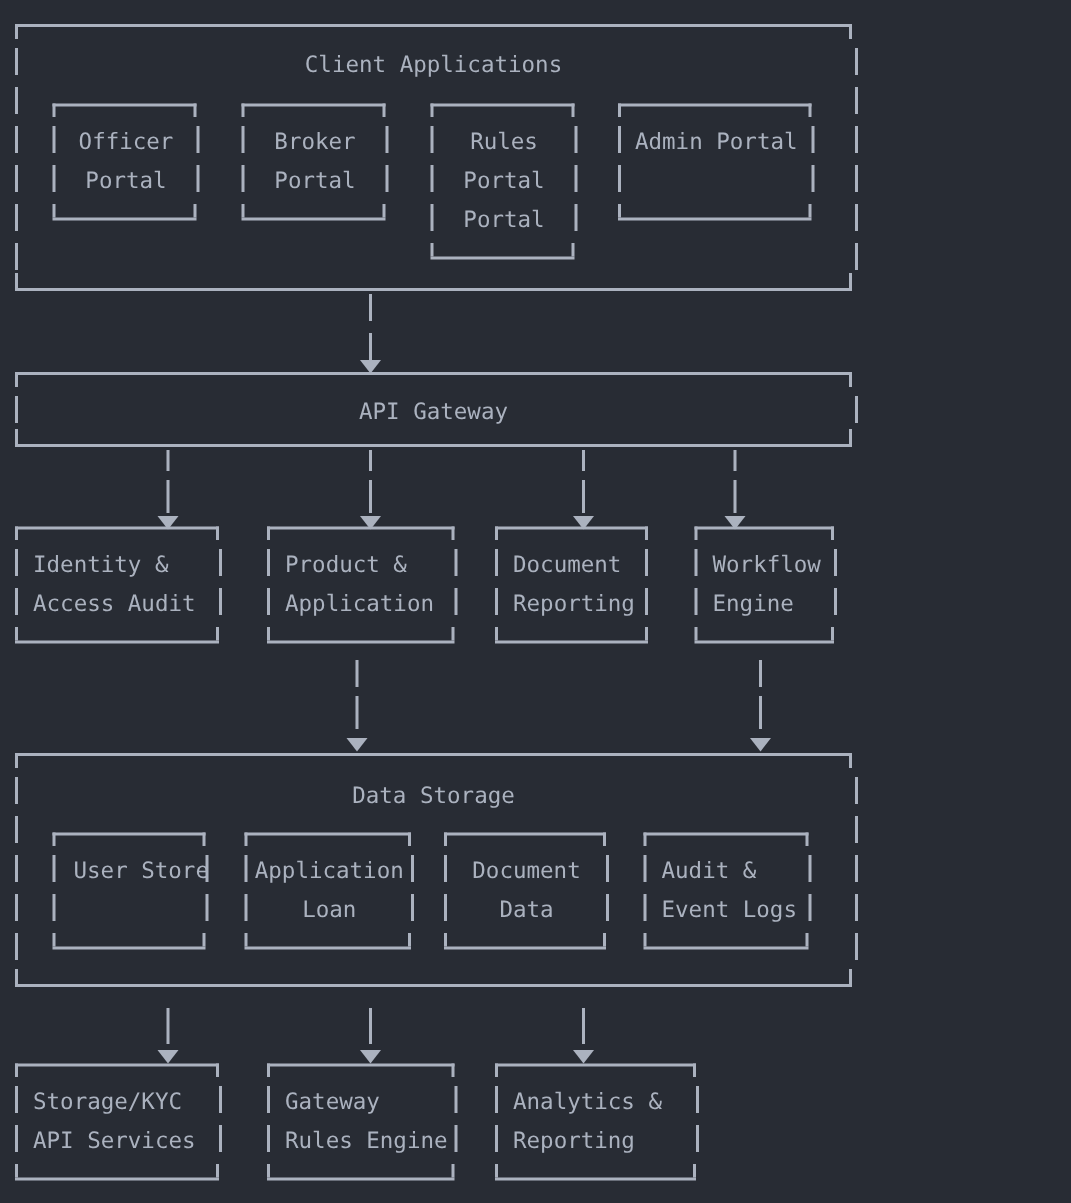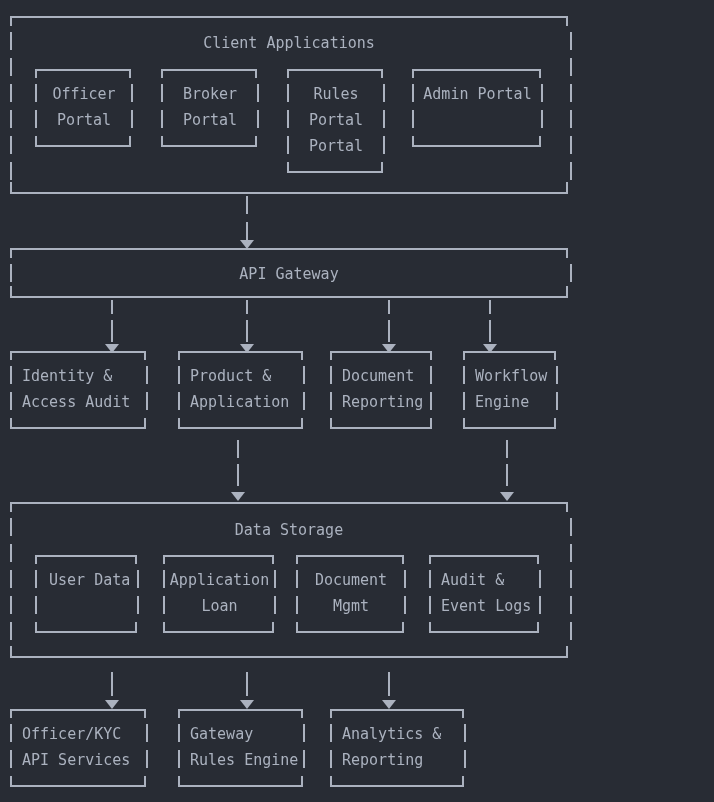--- a/index.html
+++ b/index.html
@@ -311,21 +311,21 @@
       <div class="hline" style="left:35px; top:555px; width:102px;"></div>
       <div class="tick" style="left:35px;  top:555px; height:9px;"></div>
       <div class="tick" style="left:135px; top:555px; height:9px;"></div>
       <div class="vseg" style="left:35px;  top:570px; height:18px;"></div>
       <div class="vseg" style="left:35px;  top:596px; height:18px;"></div>
       <div class="vseg" style="left:137px; top:570px; height:18px;"></div>
       <div class="vseg" style="left:137px; top:596px; height:18px;"></div>
       <div class="hline" style="left:35px; top:631px; width:102px;"></div>
       <div class="tick" style="left:35px;  top:622px; height:9px;"></div>
       <div class="tick" style="left:135px; top:622px; height:9px;"></div>
-      <div class="label" style="left:49px; top:567px;">User Data</div>
+      <div class="label" style="left:49px; top:567px;">User Store</div>
       <div class="label" style="left:49px; top:593px;"></div>
     </div>
 
     <div>
       <div class="hline" style="left:163px; top:555px; width:111px;"></div>
       <div class="tick" style="left:163px; top:555px; height:9px;"></div>
       <div class="tick" style="left:272px; top:555px; height:9px;"></div>
       <div class="vseg" style="left:163px; top:570px; height:18px;"></div>
       <div class="vseg" style="left:163px; top:596px; height:18px;"></div>
       <div class="vseg" style="left:274px; top:570px; height:18px;"></div>
@@ -342,21 +342,21 @@
       <div class="tick" style="left:296px; top:555px; height:9px;"></div>
       <div class="tick" style="left:402px; top:555px; height:9px;"></div>
       <div class="vseg" style="left:296px; top:570px; height:18px;"></div>
       <div class="vseg" style="left:296px; top:596px; height:18px;"></div>
       <div class="vseg" style="left:404px; top:570px; height:18px;"></div>
       <div class="vseg" style="left:404px; top:596px; height:18px;"></div>
       <div class="hline" style="left:296px; top:631px; width:108px;"></div>
       <div class="tick" style="left:296px; top:622px; height:9px;"></div>
       <div class="tick" style="left:402px; top:622px; height:9px;"></div>
       <div class="center" style="left:298px; top:567px; width:106px;">Document</div>
-      <div class="center" style="left:298px; top:593px; width:106px;">Mgmt</div>
+      <div class="center" style="left:298px; top:593px; width:106px;">Data</div>
     </div>
 
     <div>
       <div class="hline" style="left:429px; top:555px; width:110px;"></div>
       <div class="tick" style="left:429px; top:555px; height:9px;"></div>
       <div class="tick" style="left:537px; top:555px; height:9px;"></div>
       <div class="vseg" style="left:429px; top:570px; height:18px;"></div>
       <div class="vseg" style="left:429px; top:596px; height:18px;"></div>
       <div class="vseg" style="left:539px; top:570px; height:18px;"></div>
       <div class="vseg" style="left:539px; top:596px; height:18px;"></div>
@@ -385,21 +385,21 @@
       <div class="hline" style="left:10px; top:709px; width:136px;"></div>
       <div class="tick" style="left:10px;  top:709px; height:9px;"></div>
       <div class="tick" style="left:144px; top:709px; height:9px;"></div>
       <div class="vseg" style="left:10px;  top:724px; height:18px;"></div>
       <div class="vseg" style="left:10px;  top:750px; height:18px;"></div>
       <div class="vseg" style="left:146px; top:724px; height:18px;"></div>
       <div class="vseg" style="left:146px; top:750px; height:18px;"></div>
       <div class="hline" style="left:10px; top:785px; width:136px;"></div>
       <div class="tick" style="left:10px;  top:776px; height:9px;"></div>
       <div class="tick" style="left:144px; top:776px; height:9px;"></div>
-      <div class="label" style="left:22px; top:721px;">Officer/KYC</div>
+      <div class="label" style="left:22px; top:721px;">Storage/KYC</div>
       <div class="label" style="left:22px; top:747px;">API Services</div>
     </div>
 
     <div>
       <div class="hline" style="left:178px; top:709px; width:125px;"></div>
       <div class="tick" style="left:178px; top:709px; height:9px;"></div>
       <div class="tick" style="left:301px; top:709px; height:9px;"></div>
       <div class="vseg" style="left:178px; top:724px; height:18px;"></div>
       <div class="vseg" style="left:178px; top:750px; height:18px;"></div>
       <div class="vseg" style="left:303px; top:724px; height:18px;"></div>

